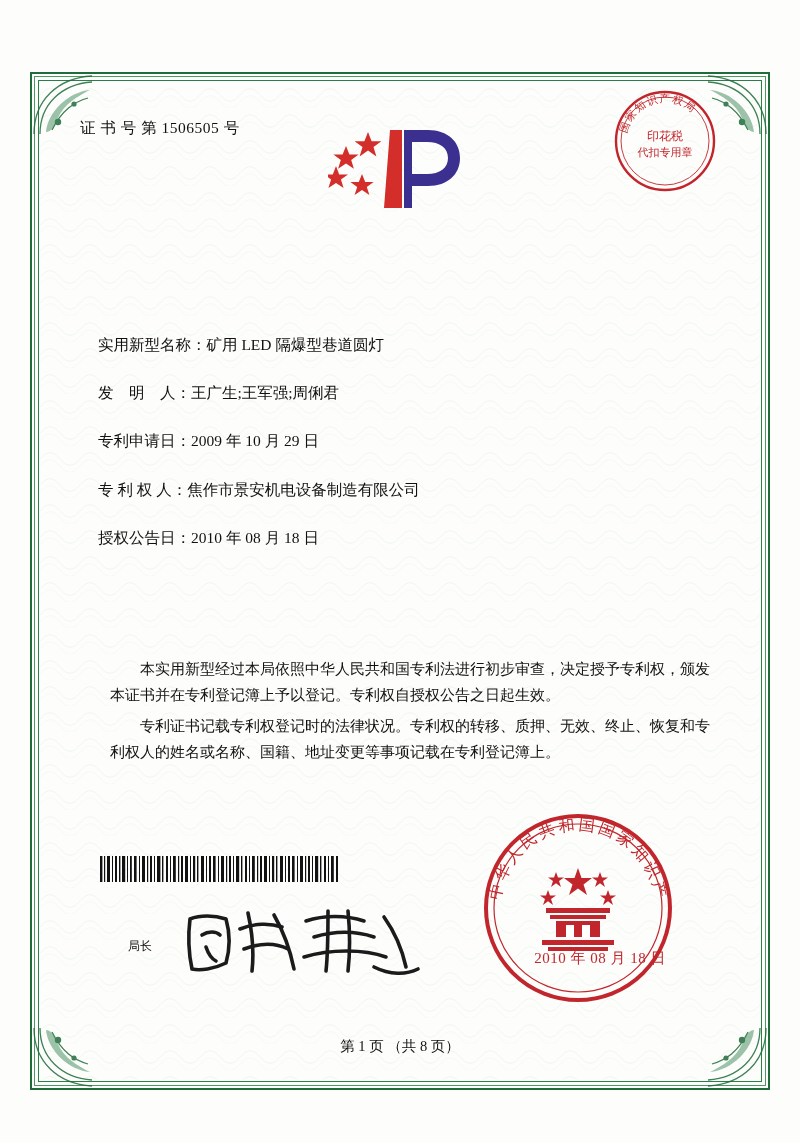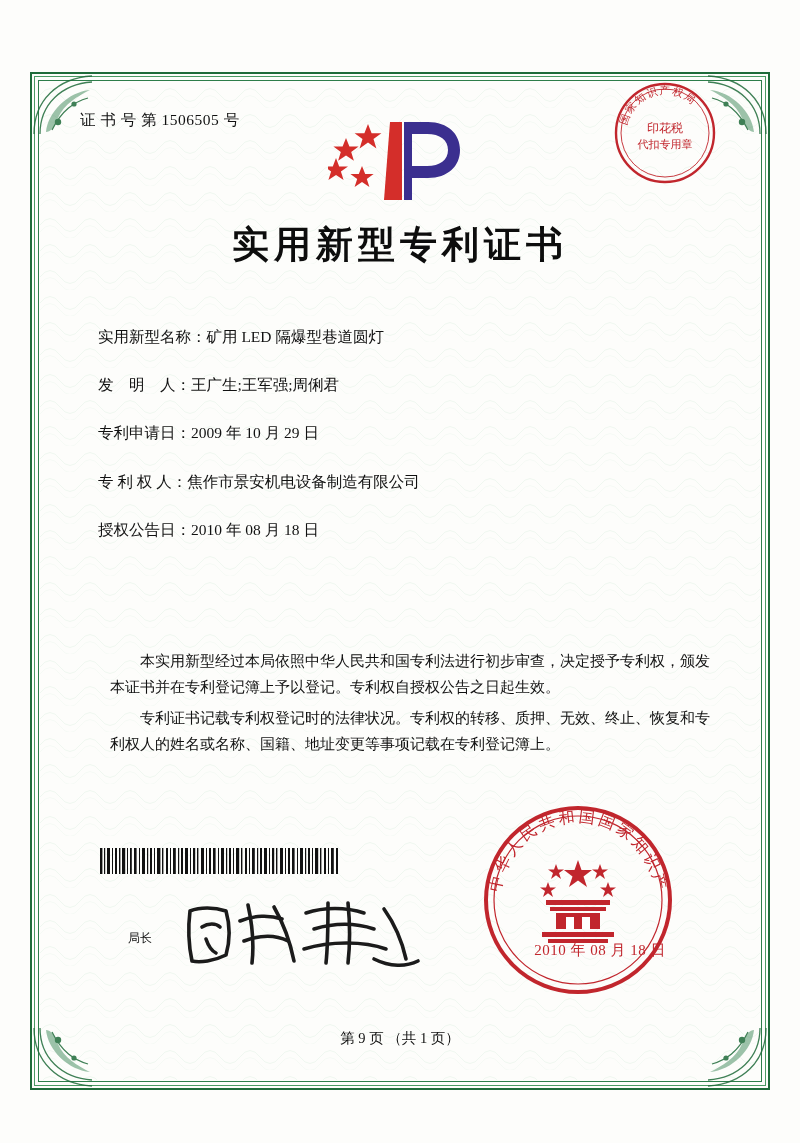--- a/index.html
+++ b/index.html
@@ -63,21 +63,21 @@
     position: absolute;
     left: 40px; top: 82px;
     width: 720px; height: 998px;
     opacity: .16;
     pointer-events: none;
   }
 
   
   .content {
     position: absolute;
-    left: 38px; top: 68px;
+    left: 38px; top: 76px;
     width: 724px; height: 1002px;
   }
 
   .cert-no {
     position: absolute;
     left: 42px; top: 42px;
     font-size: 15.5px;
     letter-spacing: .5px;
     color: #111;
     white-space: nowrap;
@@ -275,21 +275,20 @@
           <path id="arcTop" d="M 14 53 A 39 39 0 0 1 92 53"></path>
         </defs>
         <text font-size="10.5" fill="#c1262d" font-family="'DejaVu Serif',serif" letter-spacing="1.6">
           <textPath href="#arcTop" startOffset="6%">国家知识产权局</textPath>
         </text>
         <text x="53" y="52" text-anchor="middle" font-size="12" fill="#c1262d" font-family="'DejaVu Serif',serif">印花税</text>
         <text x="53" y="68" text-anchor="middle" font-size="11" fill="#c1262d" font-family="'DejaVu Serif',serif">代扣专用章</text>
       </svg>
     </div>
 
-    <div class="main-title">实用新型专利证书</div>
 
     <div class="fields">
       <div class="field-row">
         <span class="field-label">实用新型名称：</span><span class="field-value">矿用 LED 隔爆型巷道圆灯</span>
       </div>
       <div class="field-row">
         <span class="field-label">发　明　人：</span><span class="field-value">王广生;王军强;周俐君</span>
       </div>
       <div class="field-row">
         <span class="field-label">专利申请日：</span><span class="field-value">2009 年 10 月 29 日</span>
@@ -414,16 +413,16 @@
         <rect x="70" y="105" width="56" height="4"></rect>
         <rect x="76" y="111" width="44" height="16"></rect>
         <rect x="86" y="115" width="8" height="12" fill="#fff"></rect>
         <rect x="102" y="115" width="8" height="12" fill="#fff"></rect>
         <rect x="62" y="130" width="72" height="5"></rect>
         <rect x="68" y="137" width="60" height="4"></rect>
       </g>
     </svg>
     <div class="seal-date">2010 年 08 月 18 日</div>
 
-    <div class="footer">第 9 页 （共 1 页）</div>
+    <div class="footer">第 1 页 （共 8 页）</div>
 
   </div>
 </div>
 
 </body></html>

